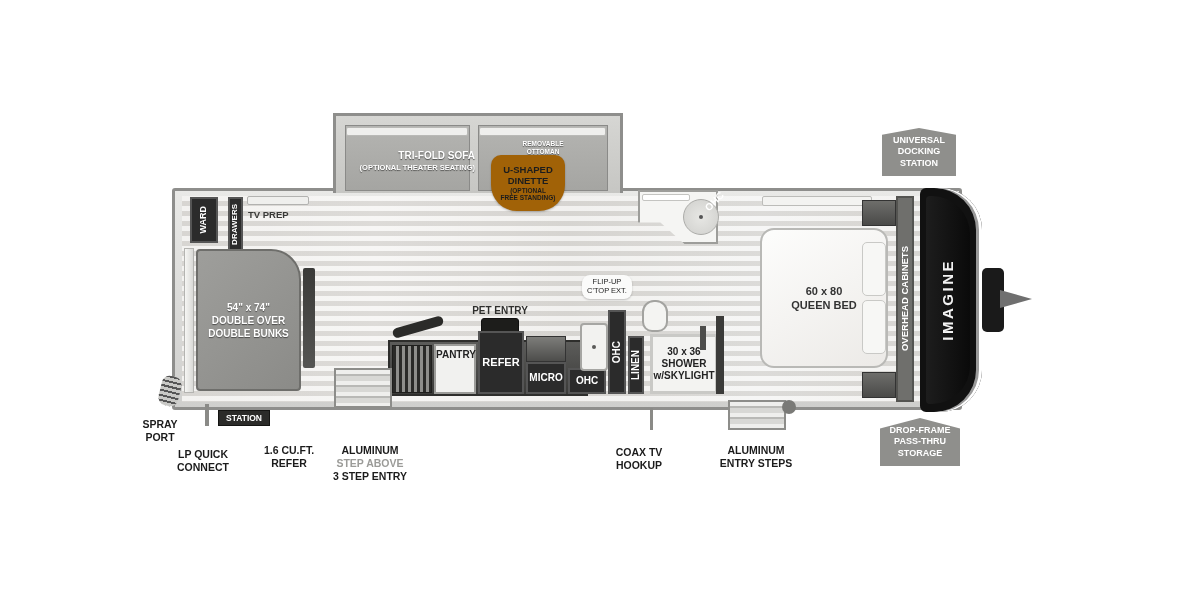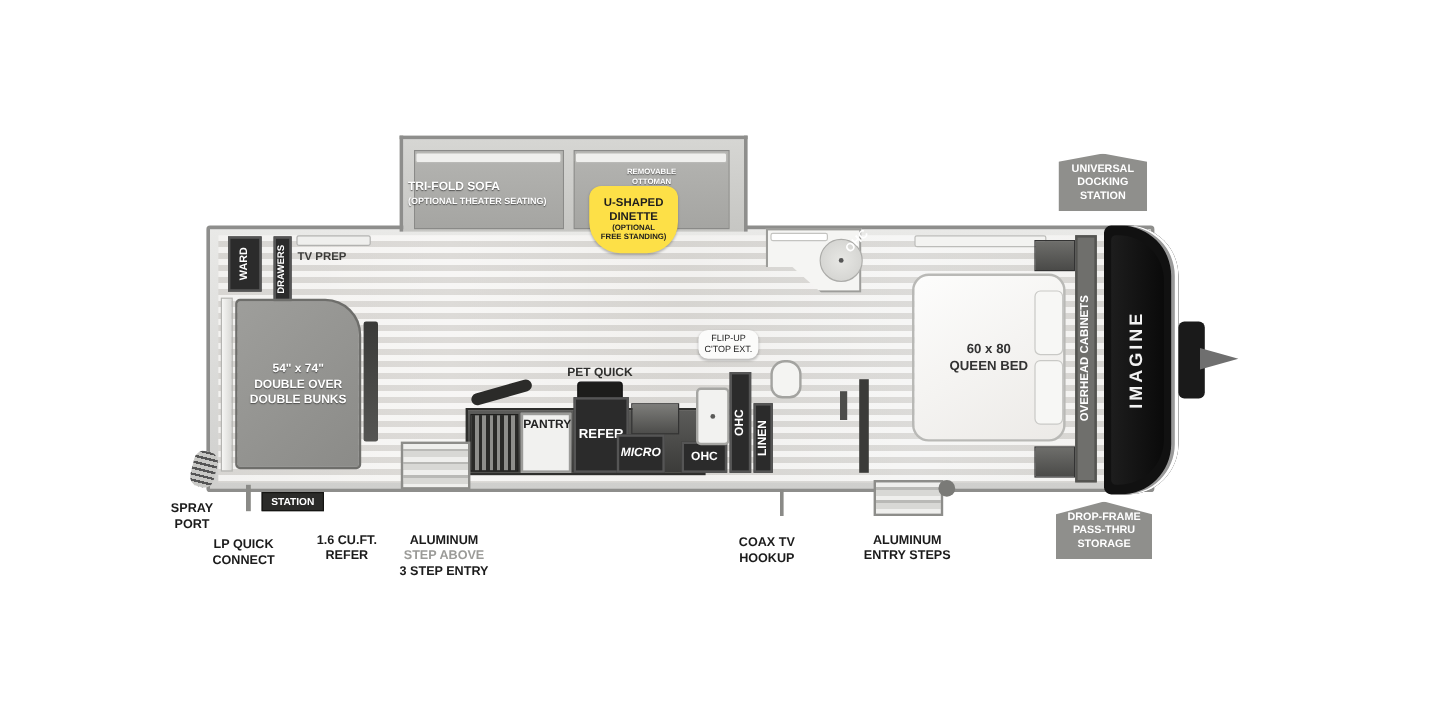--- a/index.html
+++ b/index.html
@@ -69,38 +69,38 @@
     background:linear-gradient(180deg,#d6d6d3,#c6c6c3);
     border:3px solid #8e8e8c;border-bottom:none;
   }
   #sofa{
     left:345px;top:125px;width:125px;height:66px;
     background:linear-gradient(180deg,#b4b4b1,#a5a5a2);
     border:1px solid #8a8a88;
   }
   #sofa-back{left:346px;top:127px;width:122px;height:9px;
     background:#efefed;border:1px solid #b9b9b6;border-radius:2px;}
-  #sofa-label{left:340px;top:150px;width:135px;text-align:left;
+  #sofa-label{left:340px;top:150px;width:135px;text-align:right;
     color:#fff;font-weight:bold;font-size:10px;line-height:1.25;
     text-shadow:0 1px 1px rgba(0,0,0,.55);}
   #sofa-label .sub{font-size:7.5px;display:block;}
 
   #dinette-seat{
     left:478px;top:125px;width:130px;height:66px;
     background:linear-gradient(180deg,#b4b4b1,#a5a5a2);
     border:1px solid #8a8a88;
   }
   #dinette-back{left:479px;top:127px;width:127px;height:9px;
     background:#efefed;border:1px solid #b9b9b6;border-radius:2px;}
   #ottoman-label{left:500px;top:140px;width:86px;text-align:center;
     color:#fff;font-weight:bold;font-size:6.5px;line-height:1.2;
     text-shadow:0 1px 1px rgba(0,0,0,.5);}
   #dinette-callout{
     left:491px;top:155px;width:74px;height:56px;
-    background:#fde047;border-radius:10px 10px 26px 26px;
+    background:#a16207;border-radius:10px 10px 26px 26px;
     display:flex;flex-direction:column;align-items:center;justify-content:center;
     color:#1d1d1d;font-weight:bold;font-size:9.5px;line-height:1.2;text-align:center;
     box-shadow:0 1px 2px rgba(0,0,0,.25);
   }
   #dinette-callout .sub{font-size:6.5px;font-weight:bold;}
 
   
   #ward{left:190px;top:197px;width:28px;height:46px;font-size:9px;}
   #drawers{left:228px;top:197px;width:15px;height:54px;font-size:8px;}
   #tvprep{left:248px;top:205px;width:56px;height:18px;color:#3a3a38;
@@ -132,21 +132,21 @@
   #stove-handle{left:392px;top:322px;width:52px;height:10px;
     background:#2b2b29;border-radius:5px;transform:rotate(-16deg);}
   #pantry{left:434px;top:344px;width:42px;height:50px;font-size:10px;
     background:#f1f1ef;color:#222;border:2px solid #9c9c99;}
   #pantry .t{position:absolute;top:4px;left:0;right:0;text-align:center;}
   #refer{left:478px;top:331px;width:46px;height:63px;font-size:11px;}
   #petdish{left:481px;top:318px;width:38px;height:14px;
     background:#1d1d1b;border-radius:3px 3px 0 0;border:1px solid #101010;}
   #petdish-label{left:468px;top:305px;width:64px;text-align:center;
     color:#2f2f2d;font-weight:bold;font-size:10px;}
-  #micro{left:514px;top:362px;width:40px;height:32px;font-size:10px;font-style:italic;}
+  #micro{left:526px;top:362px;width:40px;height:32px;font-size:10px;}
   #cooktopbox{left:526px;top:336px;width:40px;height:26px;
     background:linear-gradient(180deg,#7d7d7a,#4d4d4b);border:1px solid #333;}
   #ohc-low{left:568px;top:368px;width:38px;height:26px;font-size:10px;}
   #sink{left:580px;top:323px;width:28px;height:48px;
     background:#f2f2f0;border:2px solid #a6a6a3;border-radius:4px;}
   #sink-drain{left:592px;top:345px;width:4px;height:4px;
     background:#5a5a58;border-radius:50%;}
   #flipup{
     left:582px;top:275px;width:50px;height:24px;background:#fbfbfa;
     border-radius:8px;display:flex;align-items:center;justify-content:center;
@@ -297,21 +297,21 @@
 
   <div class="abs" id="counter-run"></div>
   <div class="abs" id="stove"></div>
   <div class="abs" id="stove-handle"></div>
 
   <div class="abs room" id="pantry">
     <span class="t">PANTRY</span>
   </div>
 
   <div class="abs" id="petdish"></div>
-  <div class="abs" id="petdish-label">PET QUICK</div>
+  <div class="abs" id="petdish-label">PET ENTRY</div>
 
   <div class="abs room" id="refer">
     <span>REFER</span>
   </div>
 
   <div class="abs" id="cooktopbox"></div>
   <div class="abs room" id="micro">
     <span>MICRO</span>
   </div>
 
@@ -335,20 +335,27 @@
 
   <div class="abs" id="ent-center"></div>
   <div class="abs" id="ent-shelf"></div>
   <div class="abs" id="ent-circle"></div>
   <div class="abs" id="ent-dot"></div>
   <div class="abs" id="ohc-ent">OHC</div>
 
   <div class="abs" id="toilet"></div>
   <div class="abs room vert" id="linen">
     <span>LINEN</span>
+  </div>
+  <div class="abs room lightroom" id="shower">
+    <div>
+      <div>30 x 36</div>
+      <div>SHOWER</div>
+      <div>w/SKYLIGHT</div>
+    </div>
   </div>
   <div class="abs" id="bath-wall"></div>
   <div class="abs" id="bath-door"></div>
 
   <div class="abs" id="bed-shelf"></div>
   <div class="abs room lightroom" id="bed">
     <div>
       <div>60 x 80</div>
       <div>QUEEN BED</div>
     </div>

